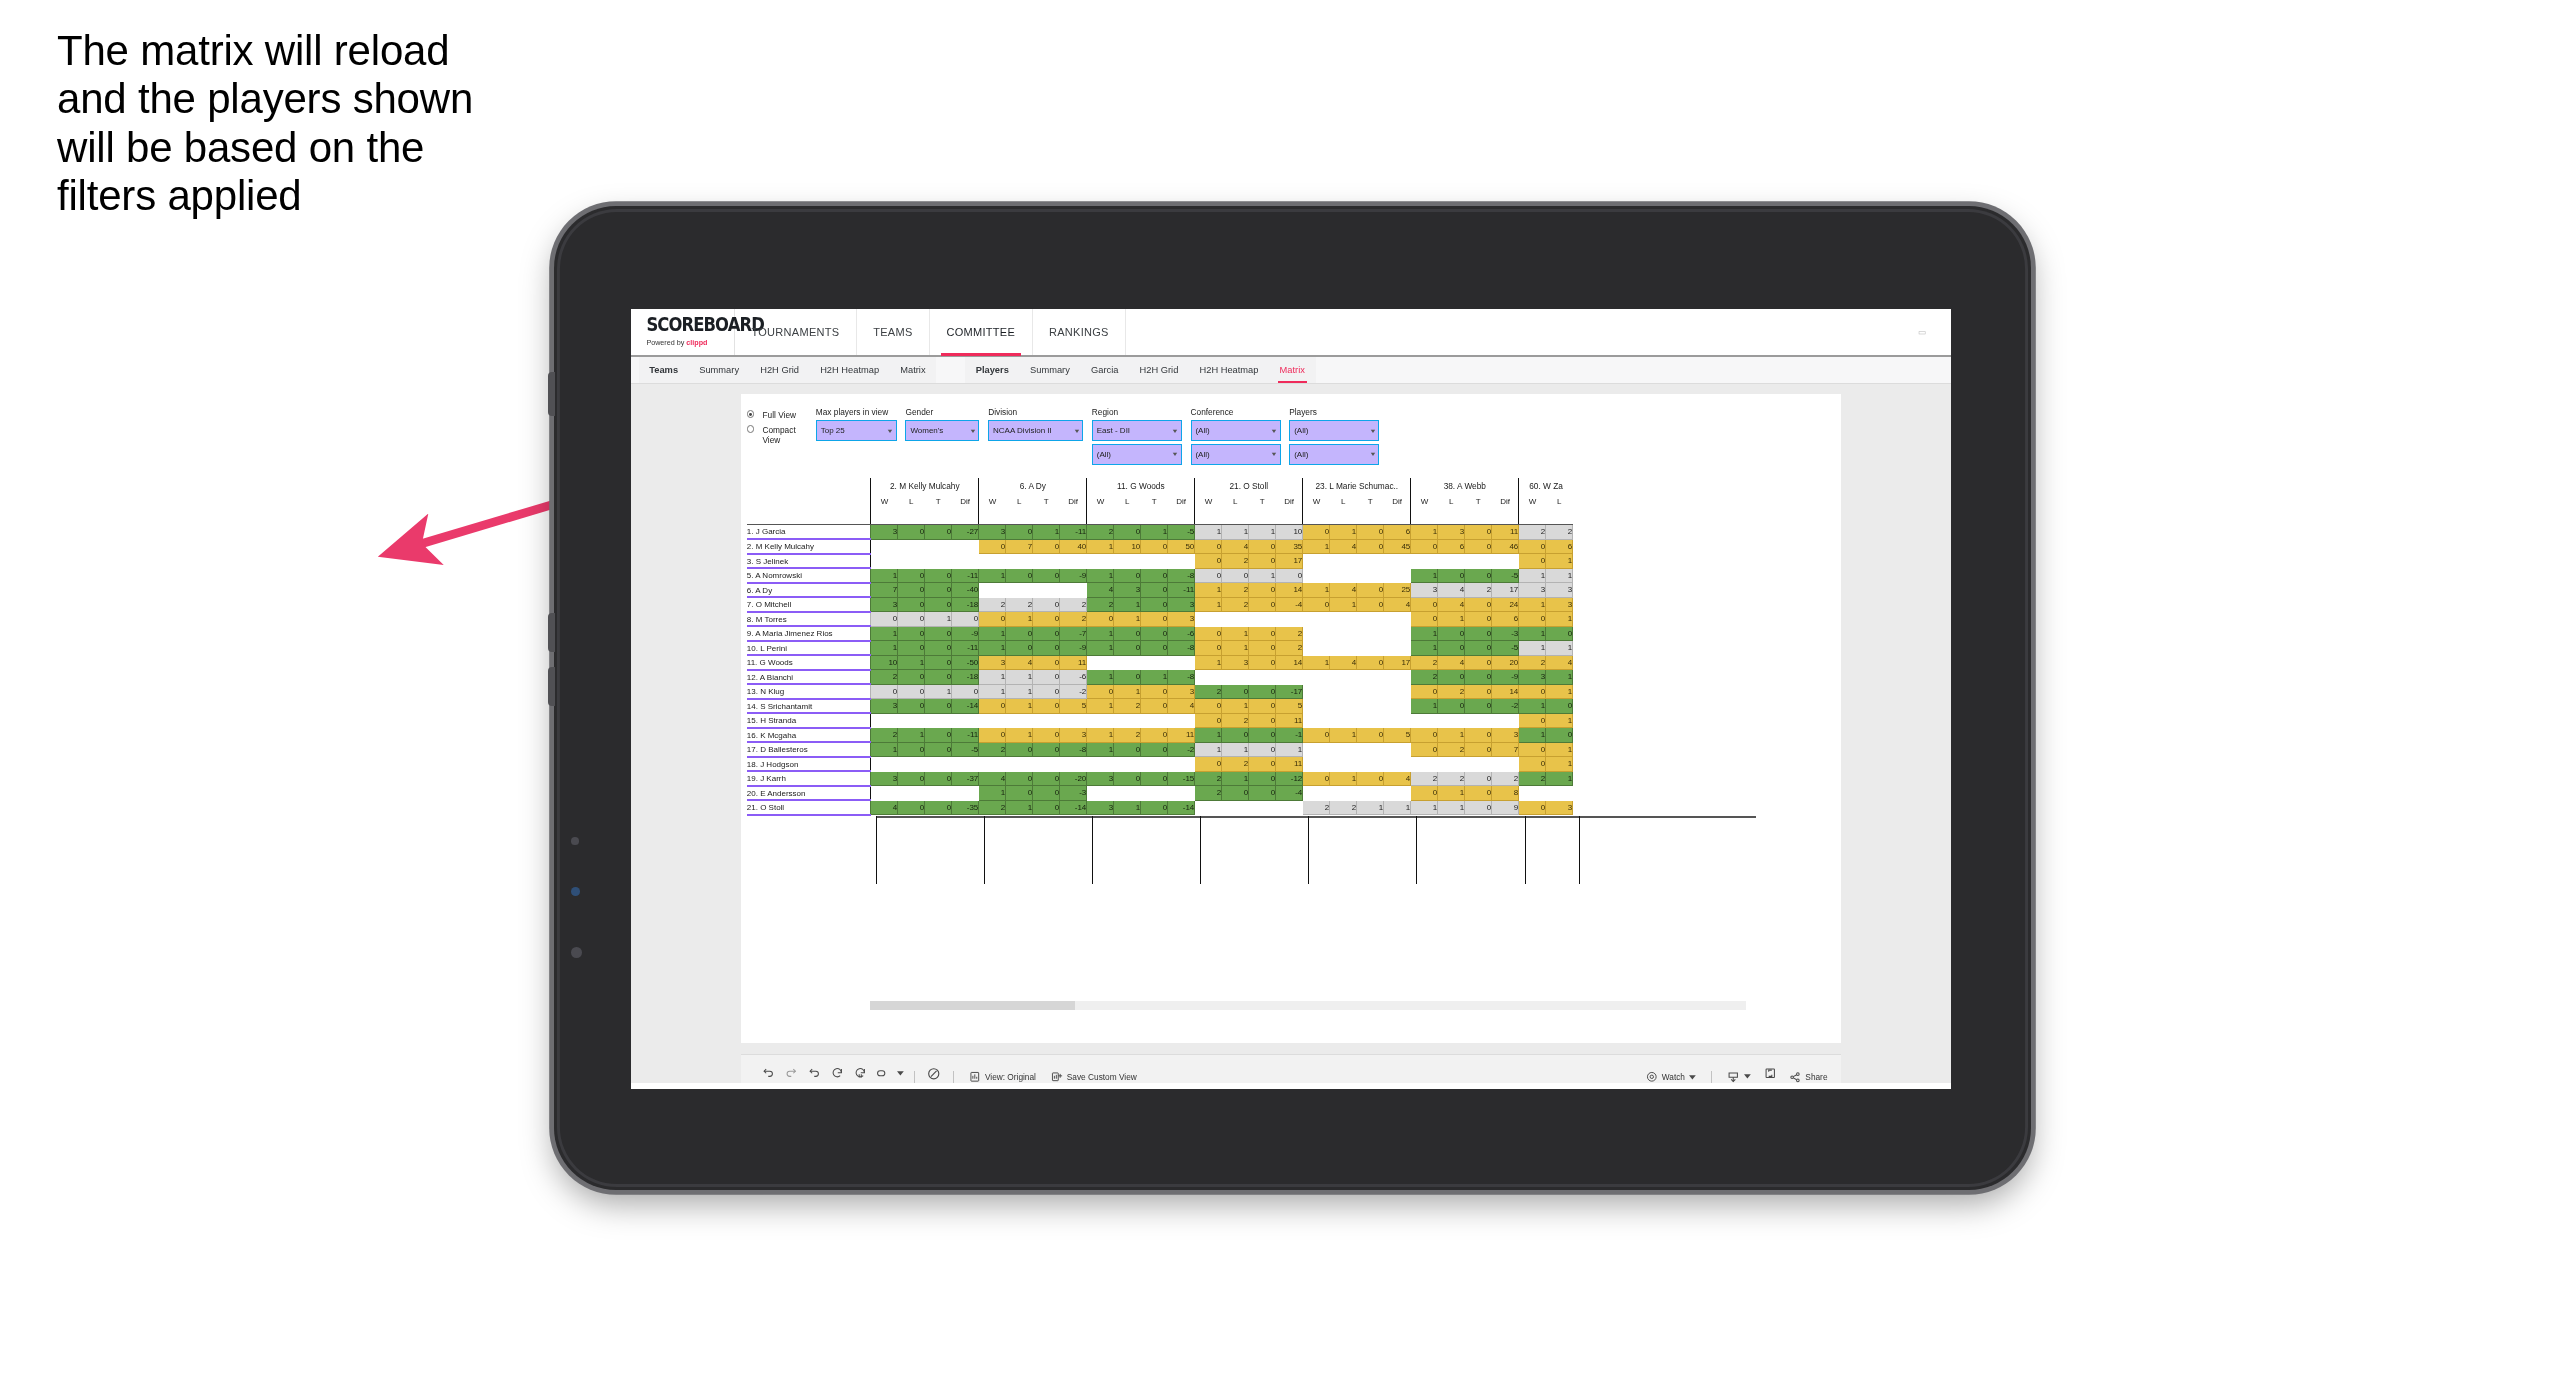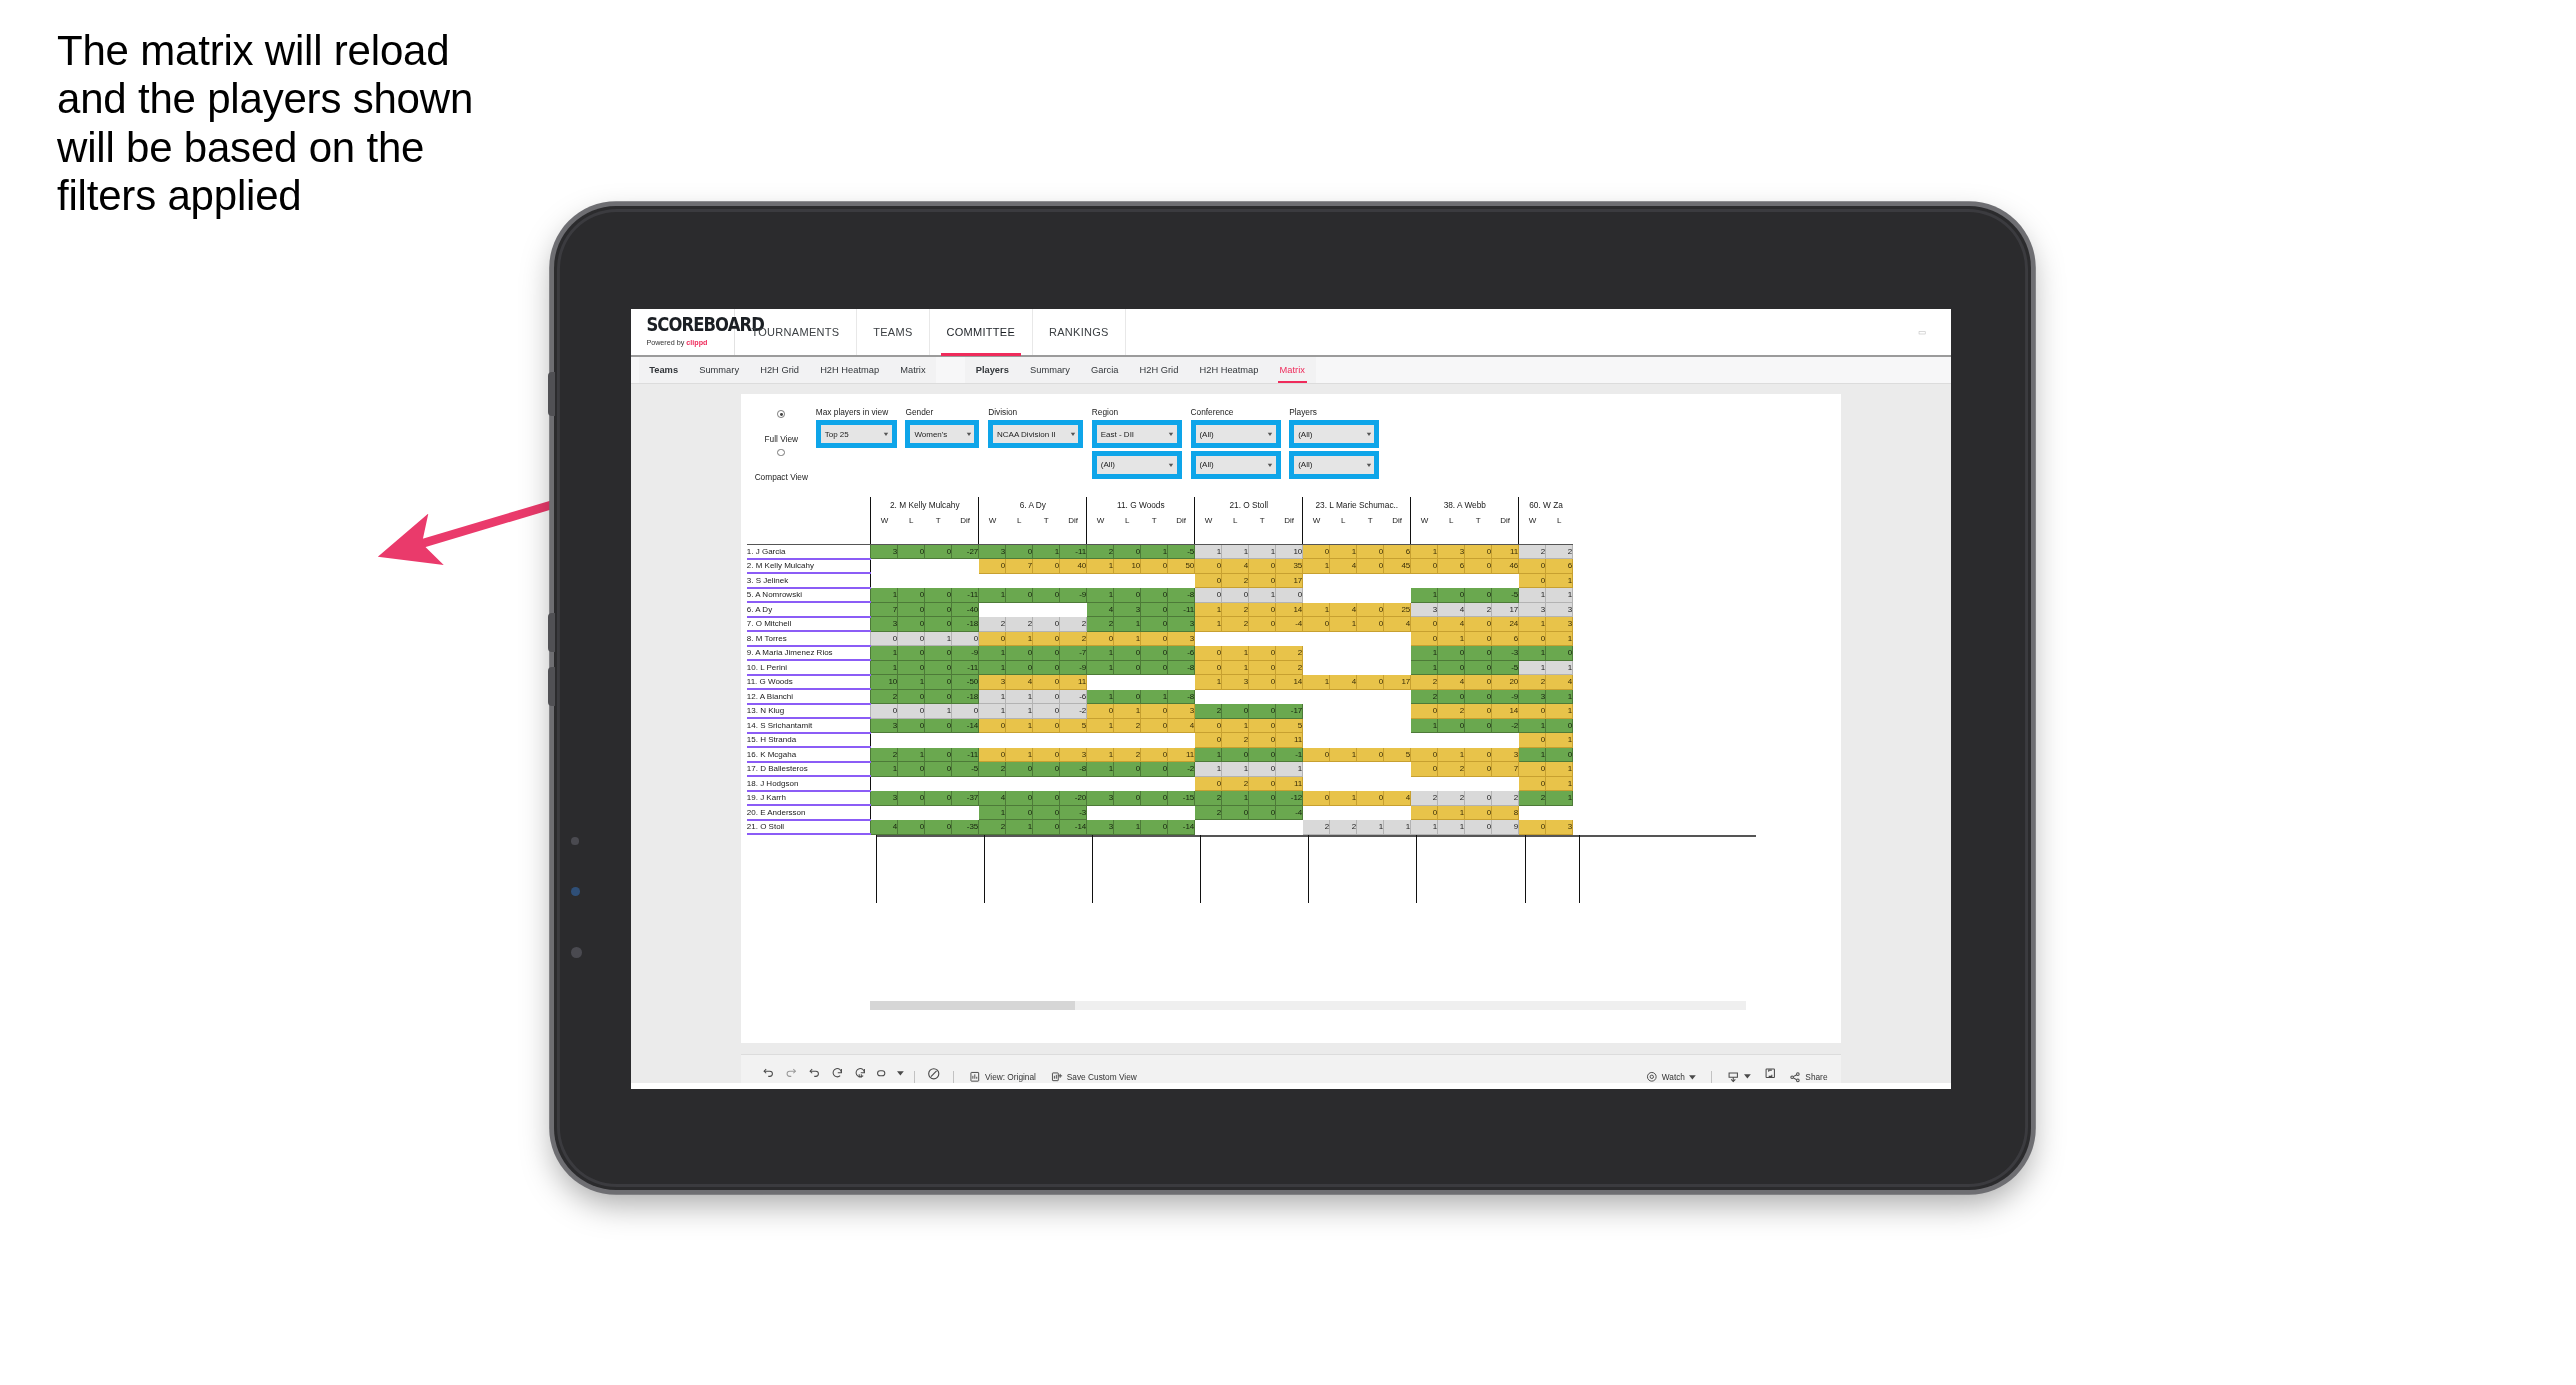--- a/index.html
+++ b/index.html
@@ -101,31 +101,31 @@
   
   #workspace{ position:relative; height:699px; background:#ebebeb; padding:9.7px 0 0 0;}
   #sheet{
     position:absolute; left:110px; top:9.7px; width:1100px; height:649px;
     background:#fff;
   }
 
   
   #filters{ display:flex; padding:13.5px 0 0 5.8px; gap:0px; font-size:8.3px; color:#222;}
   .viewradios{ width:69px; padding-top:2.9px; }
-  .radio-row{ display:flex; align-items:center; gap:16px; margin-bottom:4.8px; cursor:pointer;flex-direction:column;}
+  .radio-row{ display:flex; gap:8px; margin-bottom:4.8px; cursor:pointer;}
   .radio{
     width:7.7px;height:7.7px;border-radius:50%;border:1px solid #777; background:#fff;
     display:inline-block; position:relative; flex:none;
   }
   .radio.on::after{ content:""; position:absolute; left:1.6px; top:1.6px; width:2.9px;height:2.9px;border-radius:50%;background:#444;}
   .radio-label{ font-size:8.3px; color:#222; }
   .filter-col{ margin-right:8.7px; }
   .filter-col .flabel{ font-size:8.3px; color:#222; margin-bottom:2.9px; display:block;}
   .select{
-    height:28px; border:5px solid #0ea5e9; background:#e5e5e5;
+    height:21px; border:1px solid #0ea5e9; background:#c4b5fd;
     display:flex; align-items:center; justify-content:space-between;
     padding:0 2.9px 0 3.9px; font-size:8px; color:#222; cursor:pointer; margin-bottom:2.9px;
   }
   .caret{ font-size:5.8px; color:#555; transform:scaleX(1.3); }
   .w1{ width:81px;} .w2{ width:74px;} .w3{ width:95px;} .w4{ width:90px;} .w5{ width:90px;} .w6{ width:90px;}
 
   
   #matrix-wrap{ margin-top:9.7px; padding-left:5.8px; position:relative; }
   table.matrix{ border-collapse:collapse; font-size:8px; color:#222; table-layout:fixed; }
   table.matrix td, table.matrix th{ padding:0; }

